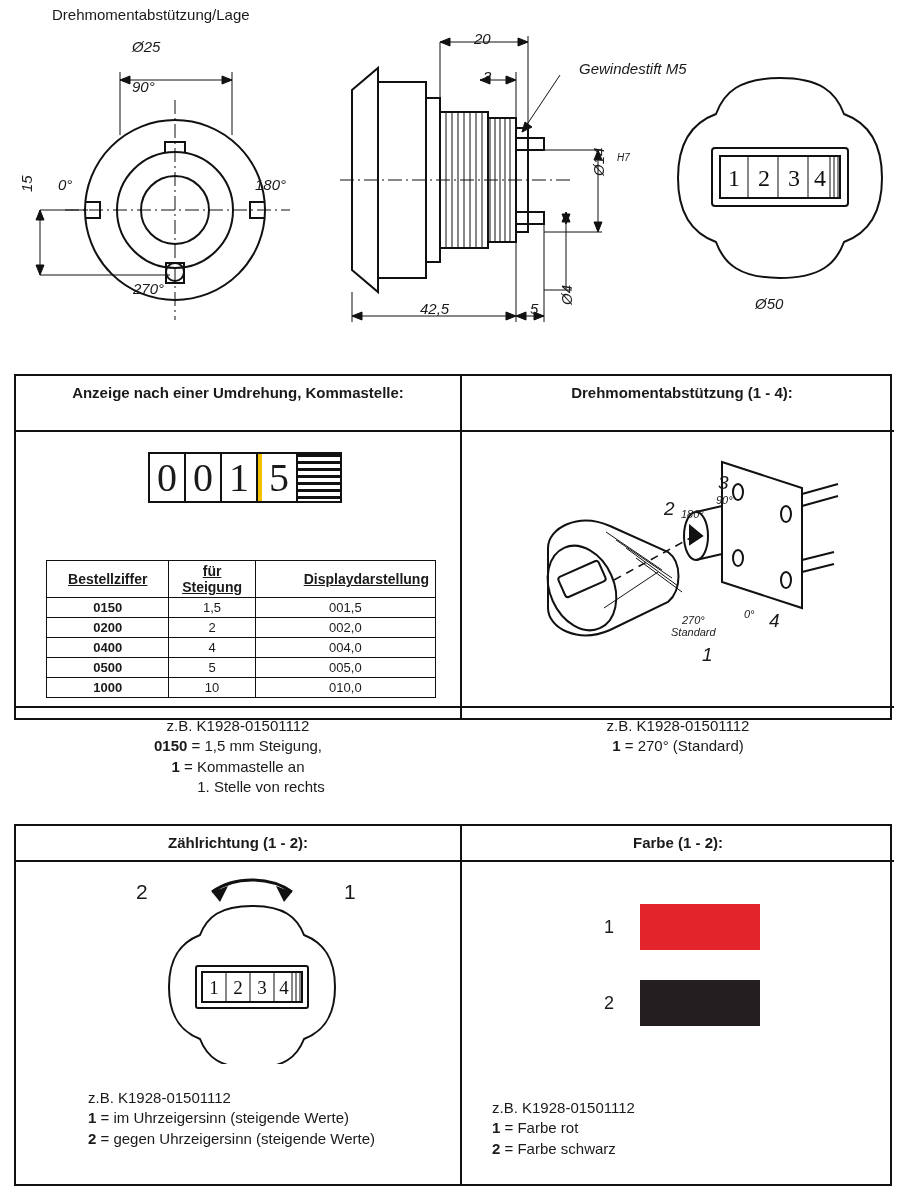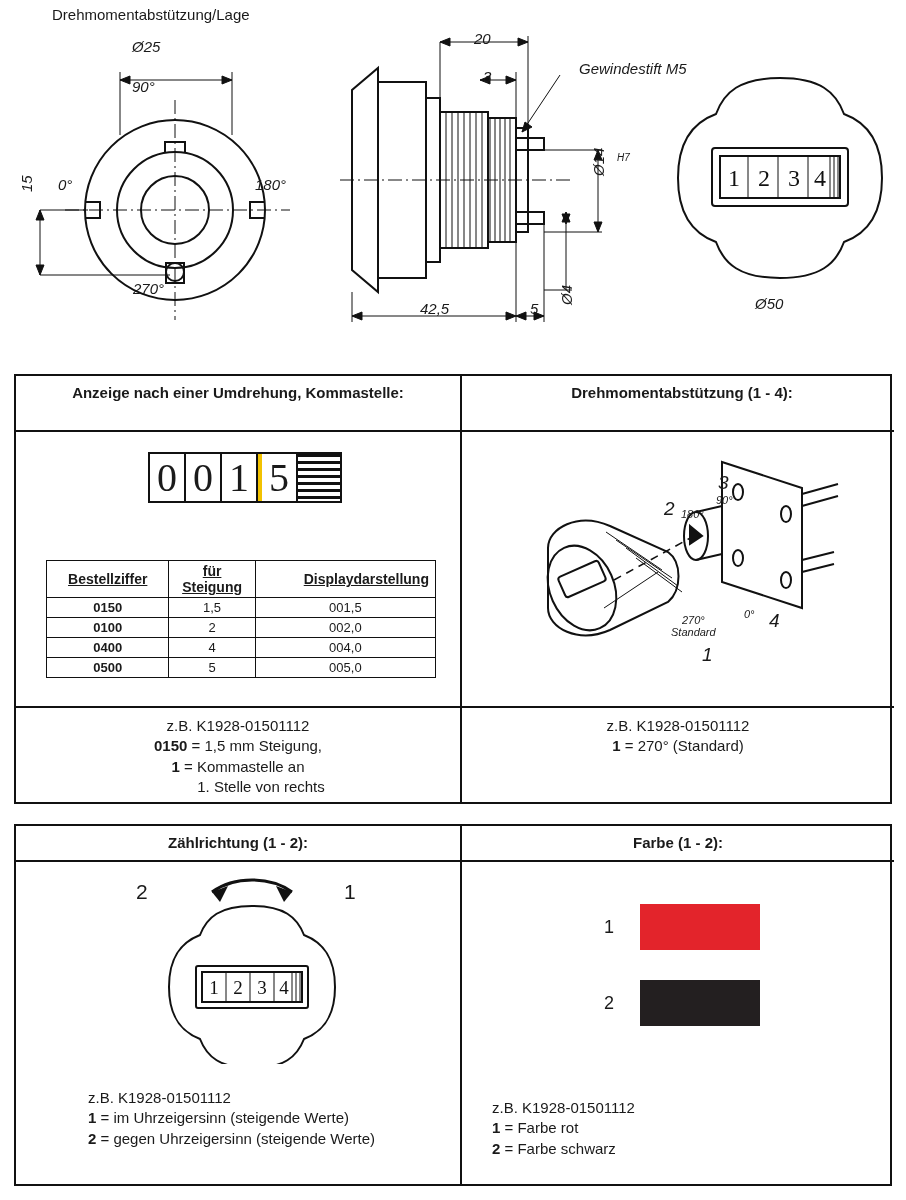--- a/index.html
+++ b/index.html
@@ -202,21 +202,21 @@
     </g>
 
     <g stroke="#111" stroke-width="1">
       <line x1="6" y1="246" x2="234" y2="246"></line>
       <polygon points="6,246 16,242 16,250" fill="#111"></polygon>
       <polygon points="234,246 224,242 224,250" fill="#111"></polygon>
     </g>
   </svg>
   <div class="abs dim-label" style="left:755px;top:295px;">Ø50</div>
 
-  <div class="panel" style="left:14px;top:374px;width:878px;height:430px;">
+  <div class="panel" style="left:14px;top:374px;width:878px;height:346px;">
     <div class="vdiv" style="left:444px;"></div>
 
     <div class="panel-head" style="position:absolute;left:0;top:0;width:444px;height:56px;box-sizing:border-box;">Anzeige nach einer Umdrehung, Kommastelle:</div>
 
     <div class="panel-head" style="position:absolute;left:446px;top:0;width:432px;height:56px;box-sizing:border-box;padding-left:12px;">Drehmomentabstützung (1 - 4):</div>
 
     <div class="abs" style="left:132px;top:76px;">
       <div class="counter">
         <div class="dig">0</div>
         <div class="dig">0</div>
@@ -236,33 +236,38 @@
             <th style="width:34%;padding-left:48px;">Displaydarstellung</th>
           </tr>
         </thead>
         <tbody>
           <tr>
             <td class="b">0150</td>
             <td>1,5</td>
             <td>001,5</td>
           </tr>
           <tr>
-            <td class="b">0100</td>
+            <td class="b">0200</td>
             <td>2</td>
             <td>002,0</td>
           </tr>
           <tr>
             <td class="b">0400</td>
             <td>4</td>
             <td>004,0</td>
           </tr>
           <tr>
             <td class="b">0500</td>
             <td>5</td>
             <td>005,0</td>
+          </tr>
+          <tr>
+            <td class="b">1000</td>
+            <td>10</td>
+            <td>010,0</td>
           </tr>
         </tbody>
       </table>
     </div>
 
     <div class="abs" style="left:0;top:330px;width:444px;height:2px;background:#111;"></div>
 
     <div class="abs note ctr" style="left:10px;top:340px;width:424px;">
       <div>z.B. K1928-01501112</div>
       <div>

